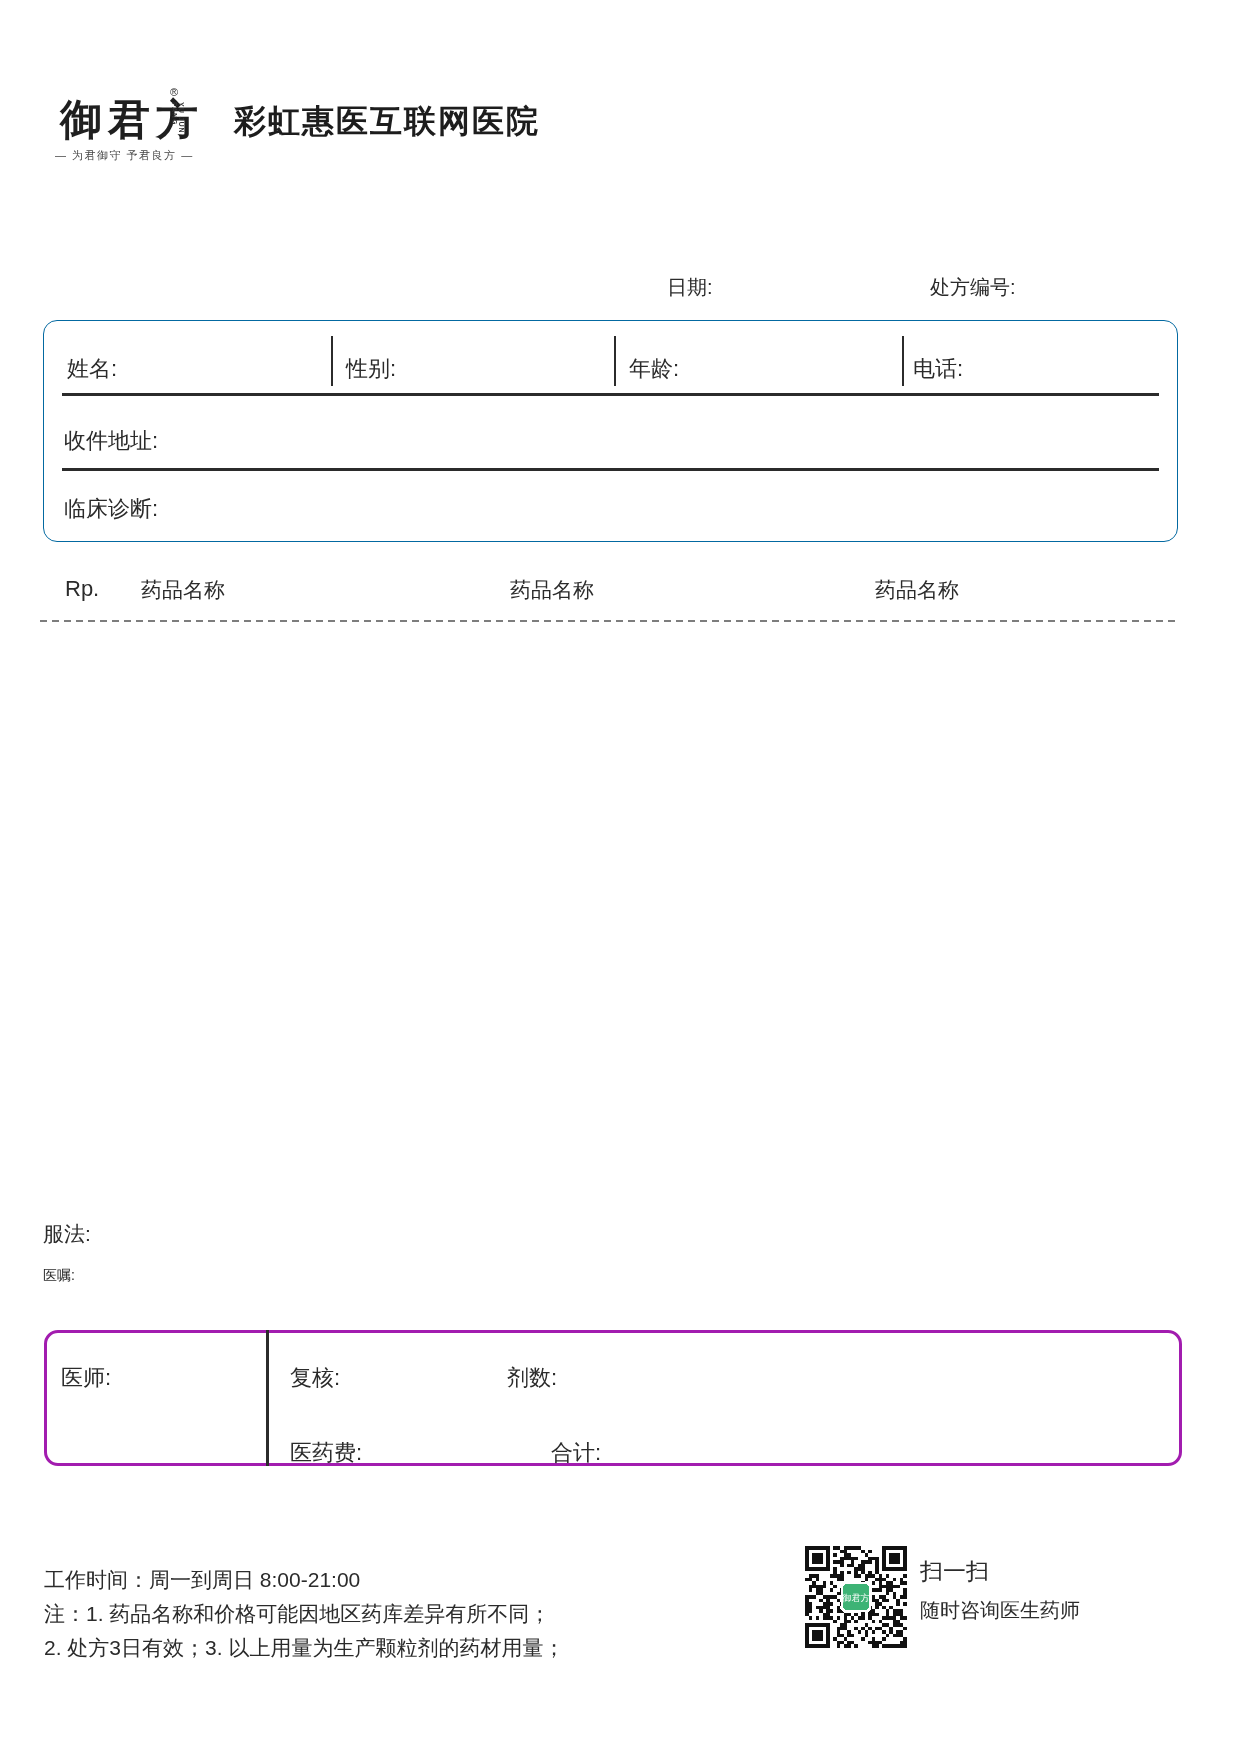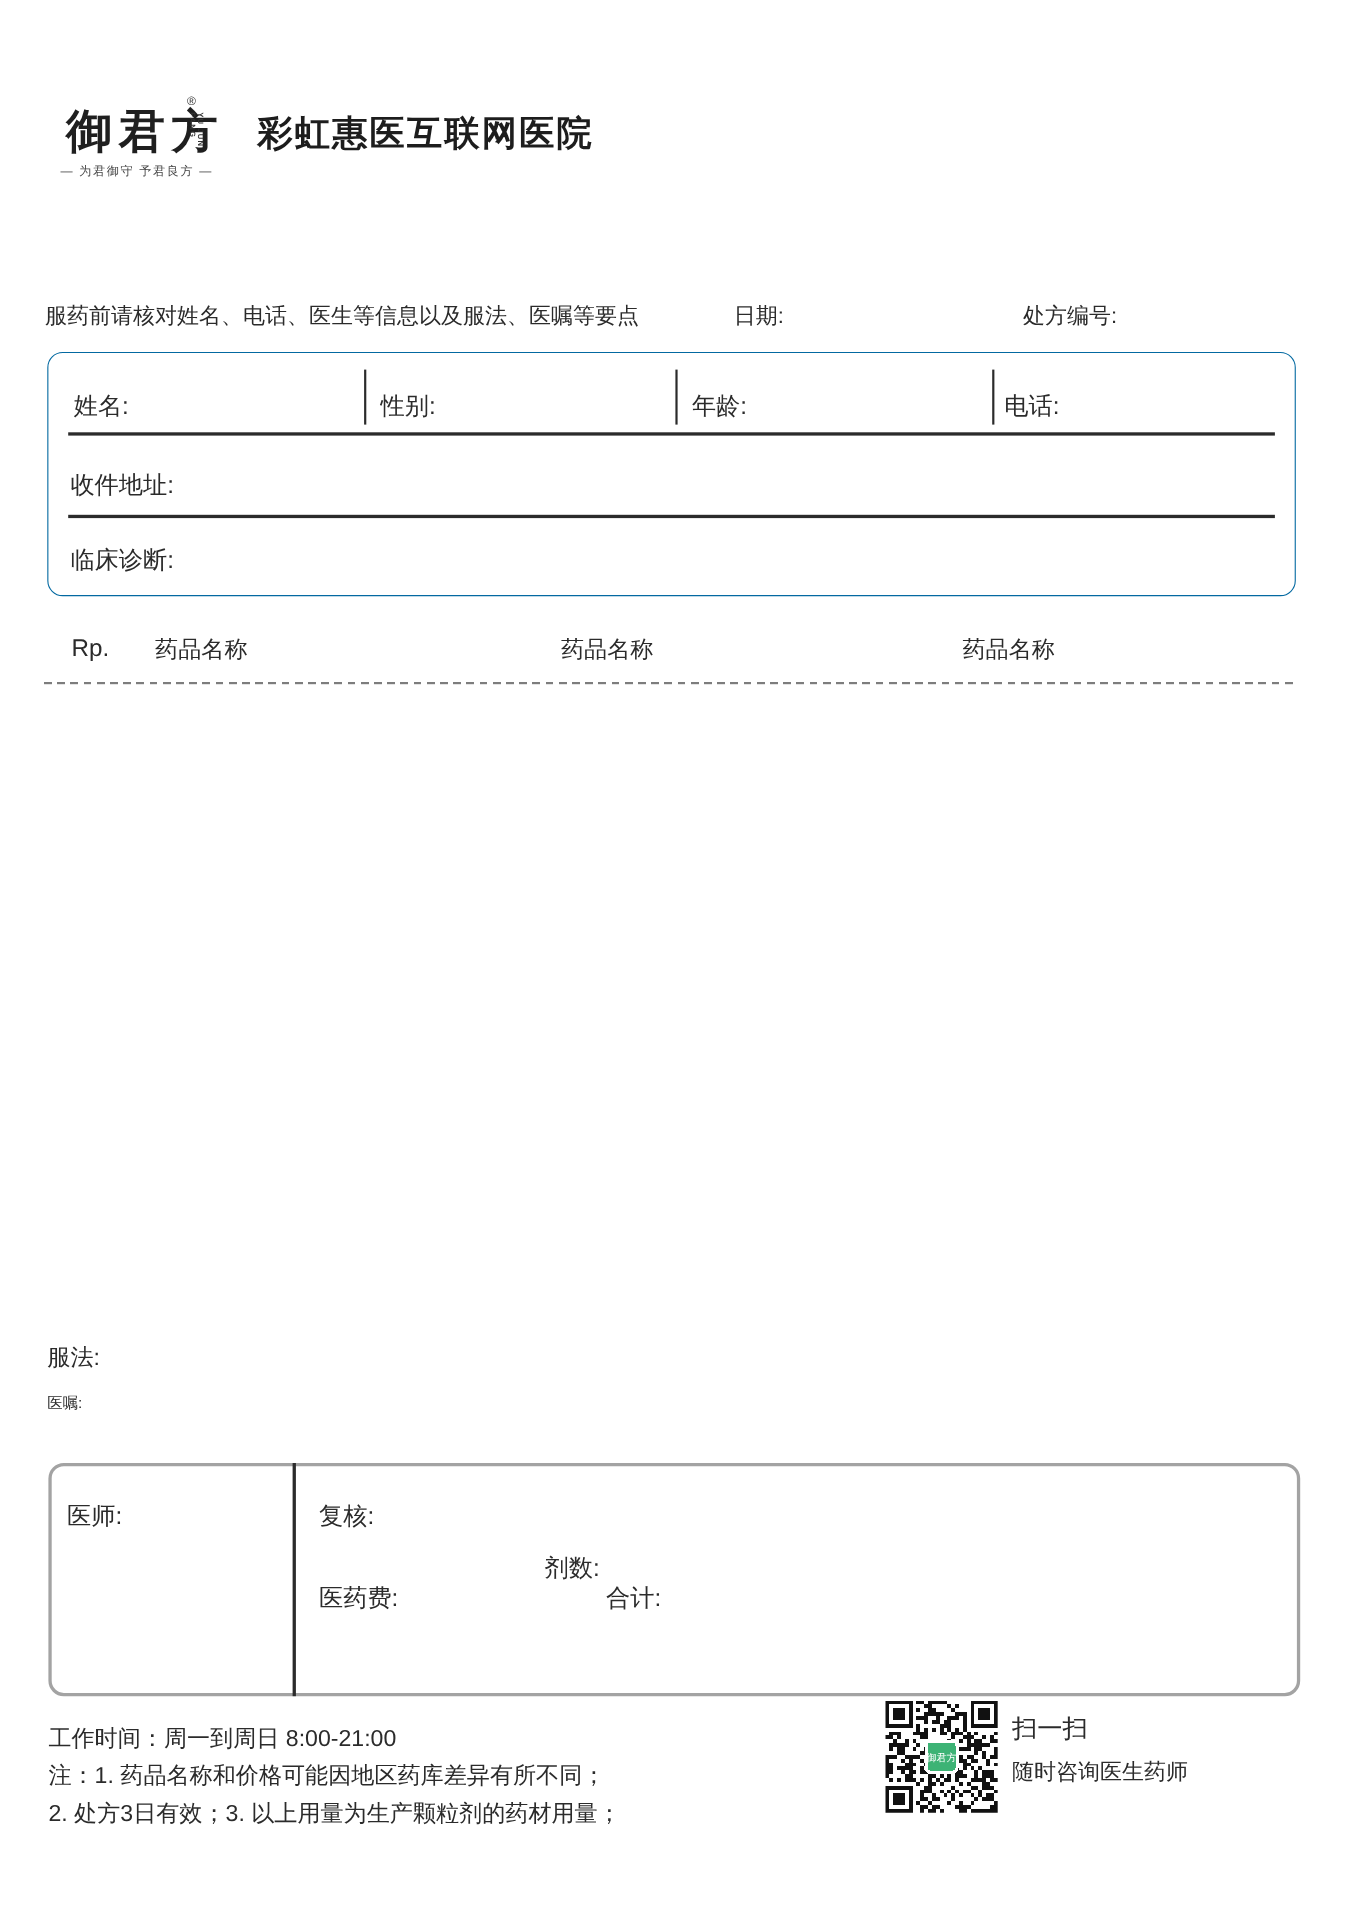--- a/index.html
+++ b/index.html
@@ -68,28 +68,28 @@
   .drug-col-3{left:875px;}
   .dashed-sep{
     position:absolute;left:40px;top:620px;width:1140px;height:2px;
     background:repeating-linear-gradient(90deg,#7d7d7d 0 7px,transparent 7px 12px);
   }
   
   .usage-label{position:absolute;left:43px;top:1220px;font-size:21px;color:#2b2b2b;}
   .advice-label{position:absolute;left:43px;top:1267px;font-size:14px;color:#2b2b2b;}
   
   .signoff-box{
-    position:absolute;left:44px;top:1330px;width:1138px;height:212px;
-    border:3px solid #a3a3a3;border-radius:14px;box-sizing:border-box;
+    position:absolute;left:44px;top:1330px;width:1138px;height:136px;
+    border:3px solid #a21caf;border-radius:14px;box-sizing:border-box;
   }
   .signoff-vdiv{position:absolute;left:219px;top:-3px;bottom:-3px;width:0;border-left:3px solid #2b2b2b;}
   .s-label{position:absolute;font-size:22px;color:#2b2b2b;white-space:nowrap;}
   .lbl-physician{left:14px;top:30px;}
   .lbl-reviewer{left:243px;top:30px;}
-  .lbl-dose{left:448px;top:30px;margin-top:48px;}
+  .lbl-dose{left:460px;top:30px;}
   .lbl-fee{left:243px;top:105px;}
   .lbl-total{left:456px;top:105px;margin-left:48px;}
   
   .foot-line{position:absolute;font-size:21px;color:#2b2b2b;white-space:nowrap;margin-top:12px;}
   .foot-1{left:44px;top:1554px;}
   .foot-2{left:44px;top:1588px;}
   .foot-3{left:44px;top:1622px;}
   .qr-wrap{position:absolute;left:805px;top:1546px;width:102px;height:102px;}
   .qr-wrap svg{display:block;width:102px;height:102px;}
   .qr-scan-label{position:absolute;left:920px;top:1556px;font-size:23px;color:#2b2b2b;white-space:nowrap;}
@@ -100,21 +100,20 @@
 
 <div class="page">
 
   <div class="logo-main">御君方</div>
   <div class="logo-reg">®</div>
   <div class="logo-vert">YU JUN FANG</div>
   <div class="logo-tagline">— 为君御守 予君良方 —</div>
   <div class="hospital-name">彩虹惠医互联网医院</div>
 
   <div class="notice-row">
-    <span class="check-reminder">服药前请核对姓名、电话、医生等信息以及服法、医嘱等要点</span>
     <span class="date-label">日期:</span>
     <span class="rx-number-label">处方编号:</span>
   </div>
 
   <div class="patient-box">
     <span class="p-label lbl-name">姓名:</span>
     <span class="p-label lbl-gender">性别:</span>
     <span class="p-label lbl-age">年龄:</span>
     <span class="p-label lbl-phone">电话:</span>
     <div class="vdiv vdiv-1"></div>

